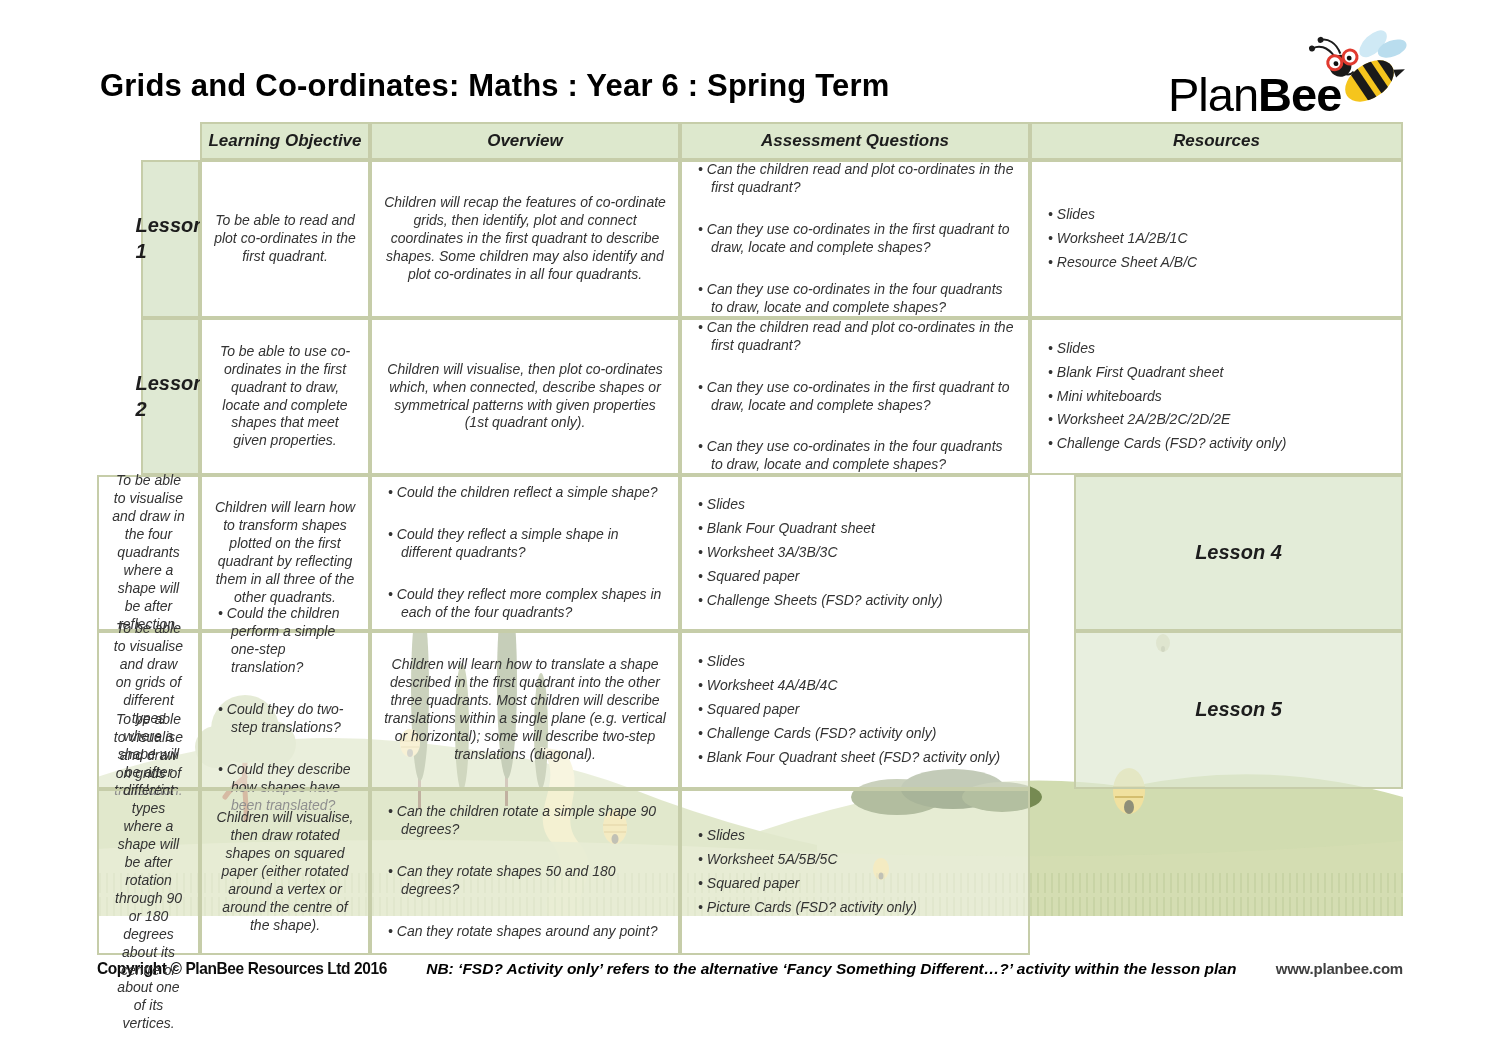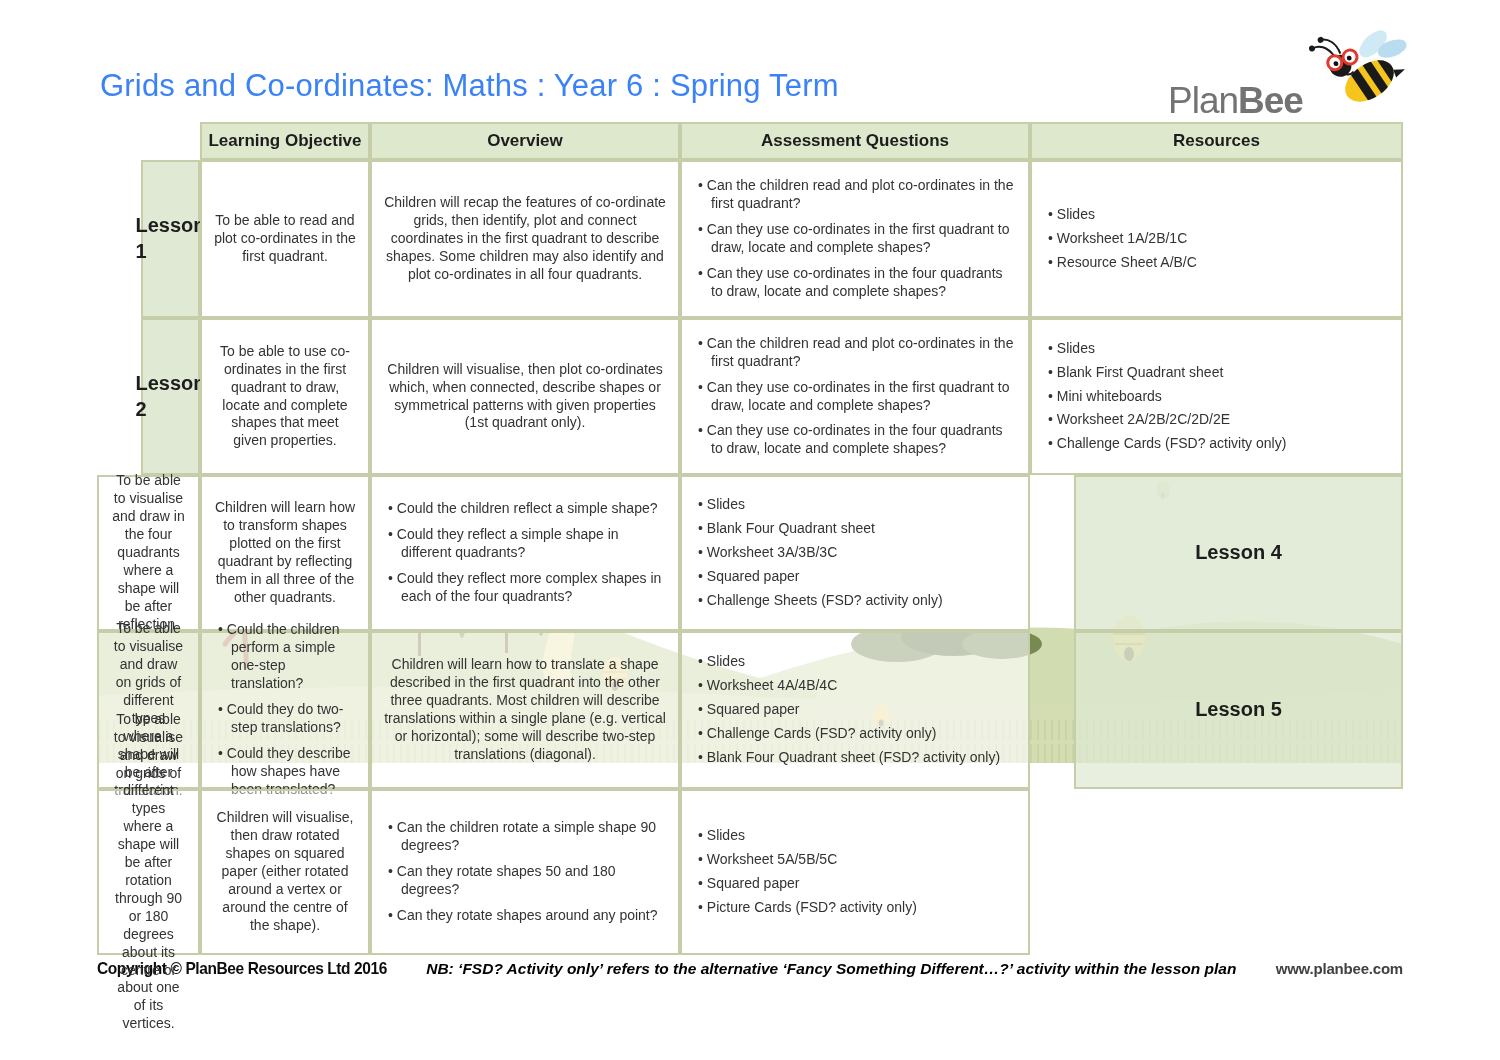--- a/index.html
+++ b/index.html
@@ -7,34 +7,34 @@
     --cellgreen:#dfe9d3;
     --headgreen:#dde8cd;
     --ink:#2e2e2e;
   }
   *{box-sizing:border-box;margin:0;padding:0;}
   html,body{width:1500px;height:1060px;background:#ffffff;overflow:hidden;}
   body{font-family:"Liberation Sans", sans-serif;color:var(--ink);position:relative;}
 
   .title{
     position:absolute;left:100px;top:68px;
-    font-size:31px;font-weight:400;color:#3b82f6;letter-spacing:.2px;
+    font-size:31px;font-weight:700;color:#000000;letter-spacing:.2px;
   }
 
   
   .logo{position:absolute;top:52px;right:92px;width:240px;height:70px;}
   .logo .wordmark{
-    position:absolute;left:0;bottom:0;font-size:37px;color:#737373;letter-spacing:-1px;
+    position:absolute;left:0;bottom:0;font-size:47px;color:#000000;letter-spacing:-1px;
   }
   .logo .wordmark .bold{font-weight:700;}
   .logo svg.bee{position:absolute;right:-14px;top:-22px;}
 
   
   .table-wrap{
-    position:absolute;left:97px;top:122px;width:1306px;height:641px;
+    position:absolute;left:97px;top:122px;width:1306px;height:794px;font-style:italic;
   }
   .landscape{position:absolute;left:0;bottom:0;z-index:0;}
   .grid{
     position:relative;z-index:1;
     display:grid;
     grid-template-columns:103px 170px 310px 350px 373px;
     grid-template-rows:38px 158px 157px 156px 158px 166px;
   }
   .cell{
     border:2px solid var(--line);
@@ -53,21 +53,21 @@
     align-items:center;justify-content:center;
     font-weight:700;font-size:20px;color:#1d1d1d;margin-left:44px;
   }
   .cell.center{align-items:center;text-align:center;padding:8px 12px;}
   .cell.list{padding:8px 10px 8px 16px;}
   ul.plain{list-style:none;}
   ul.plain li{
     padding-left:13px;text-indent:-13px;margin:6px 0;
   }
   ul.plain li::before{content:"\2022  ";}
-  ul.q li{margin:8px 0;}
+  ul.q li{margin:24px 0;}
   
   .r4.cell{background:rgba(255,255,255,.62);}
   .r4.label{background:rgba(223,233,211,.88);}
   .r5.cell{background:rgba(255,255,255,.45);}
   .r5.label{background:rgba(223,233,211,.72);}
 
   
   .footer{
     position:absolute;left:97px;top:960px;width:1306px;
     display:flex;align-items:baseline;

